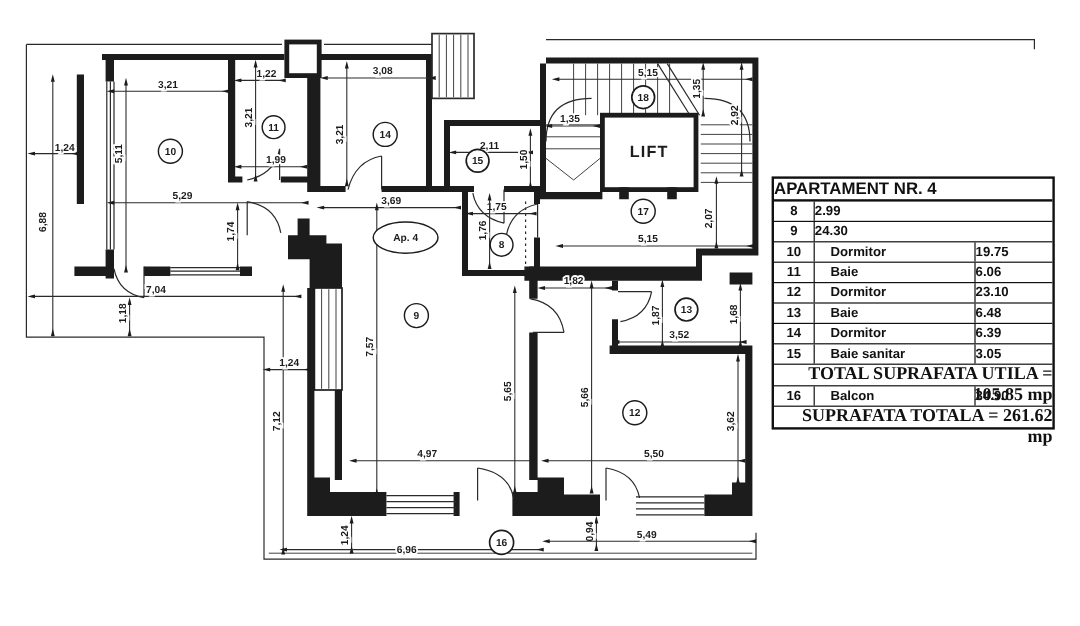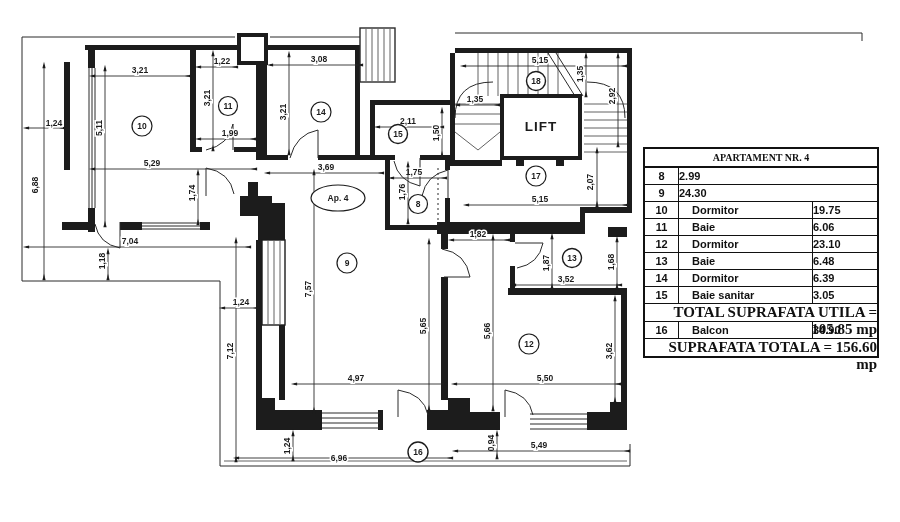--- a/index.html
+++ b/index.html
@@ -11,22 +11,22 @@
   .badge{font-size:8.5px;}
   .wall{fill:#1c1c1c;stroke:none;}
   .thin{stroke:#2a2a2a;stroke-width:1;fill:none;}
   .thin2{stroke:#3a3a3a;stroke-width:0.8;fill:none;}
   .dimline{stroke:#2a2a2a;stroke-width:0.9;fill:none;}
   .arc{stroke:#2a2a2a;stroke-width:1;fill:none;}
   .dash{stroke:#2a2a2a;stroke-width:1;stroke-dasharray:2 3;fill:none;}
   
   #panel{position:absolute;left:643px;top:147px;width:232px;border:2px solid #111;
          background:#fff;font-weight:bold;color:#111;}
-  #panel .t-title{height:17px;line-height:17px;text-align:center;font-size:10px;
-         border-bottom:2px solid #111;font-family:Liberation Serif, serif;}
+  #panel .t-title{height:17px;line-height:17px;font-size:14px;
+         border-bottom:2px solid #111;}
   .t-row{display:flex;height:16px;line-height:16px;font-size:11px;border-bottom:1.6px solid #111;}
   .t-no{width:33px;text-align:center;border-right:1.4px solid #111;}
   .t-name{flex:1;padding-left:13px;border-right:1.4px solid #111;}
   .t-area{width:64px;}
   .t-total{height:17px;line-height:17px;text-align:right;font-size:15px;
          border-bottom:1.6px solid #111;font-family:Liberation Serif, serif;}
   .t-total:last-child{border-bottom:none;}
 </style>
 </head>
 <body>
@@ -400,16 +400,16 @@
   </div>
 
   <div class="t-total">TOTAL SUPRAFATA UTILA = 105.85 mp</div>
 
   <div class="t-row">
     <div class="t-no">16</div>
     <div class="t-name">Balcon</div>
     <div class="t-area">34.90</div>
   </div>
 
-  <div class="t-total">SUPRAFATA TOTALA = 156.60 mp</div>
+  <div class="t-total">SUPRAFATA TOTALA = 261.62 mp</div>
 </div>
 
 </div>
 
 </body></html>

